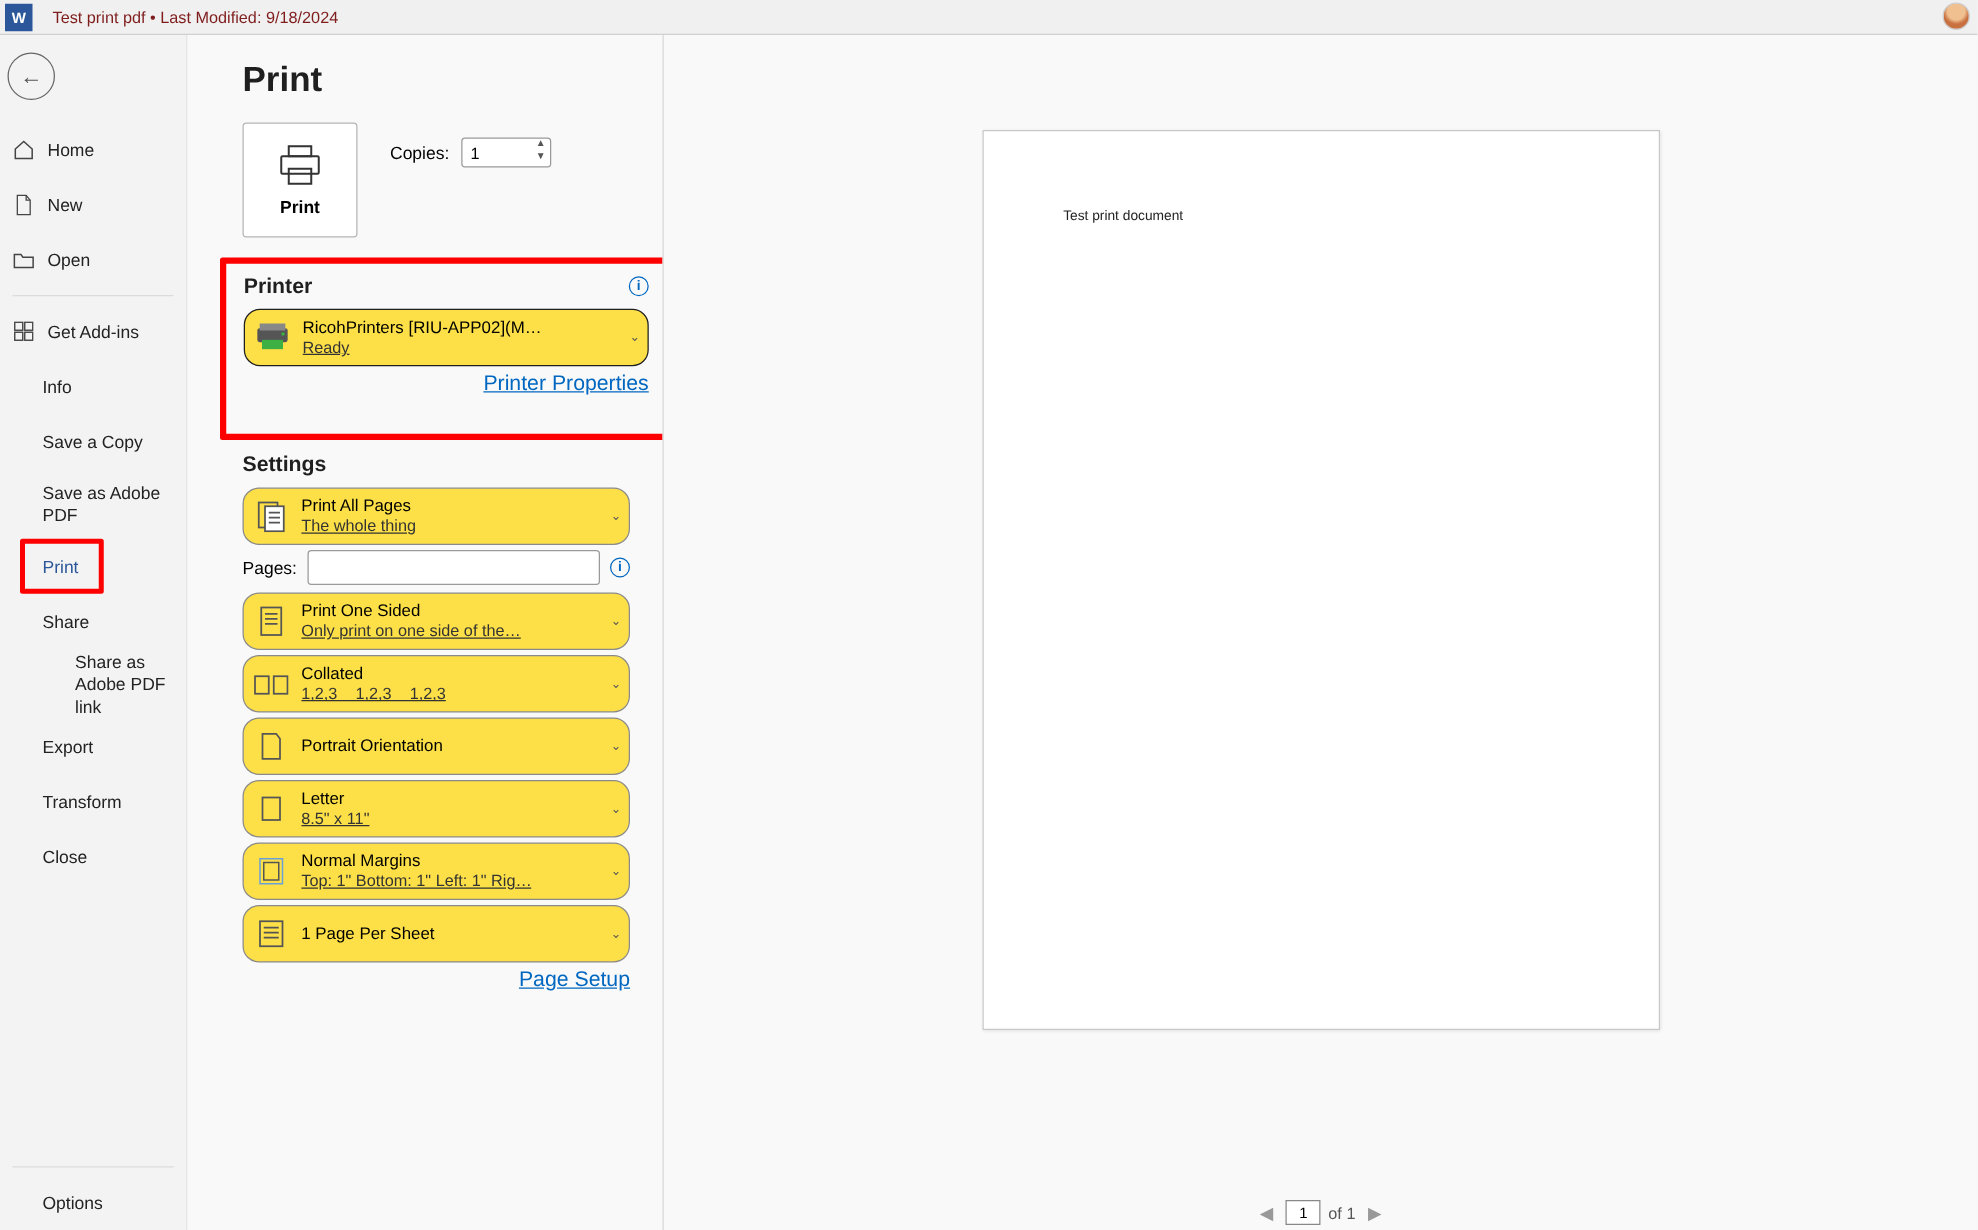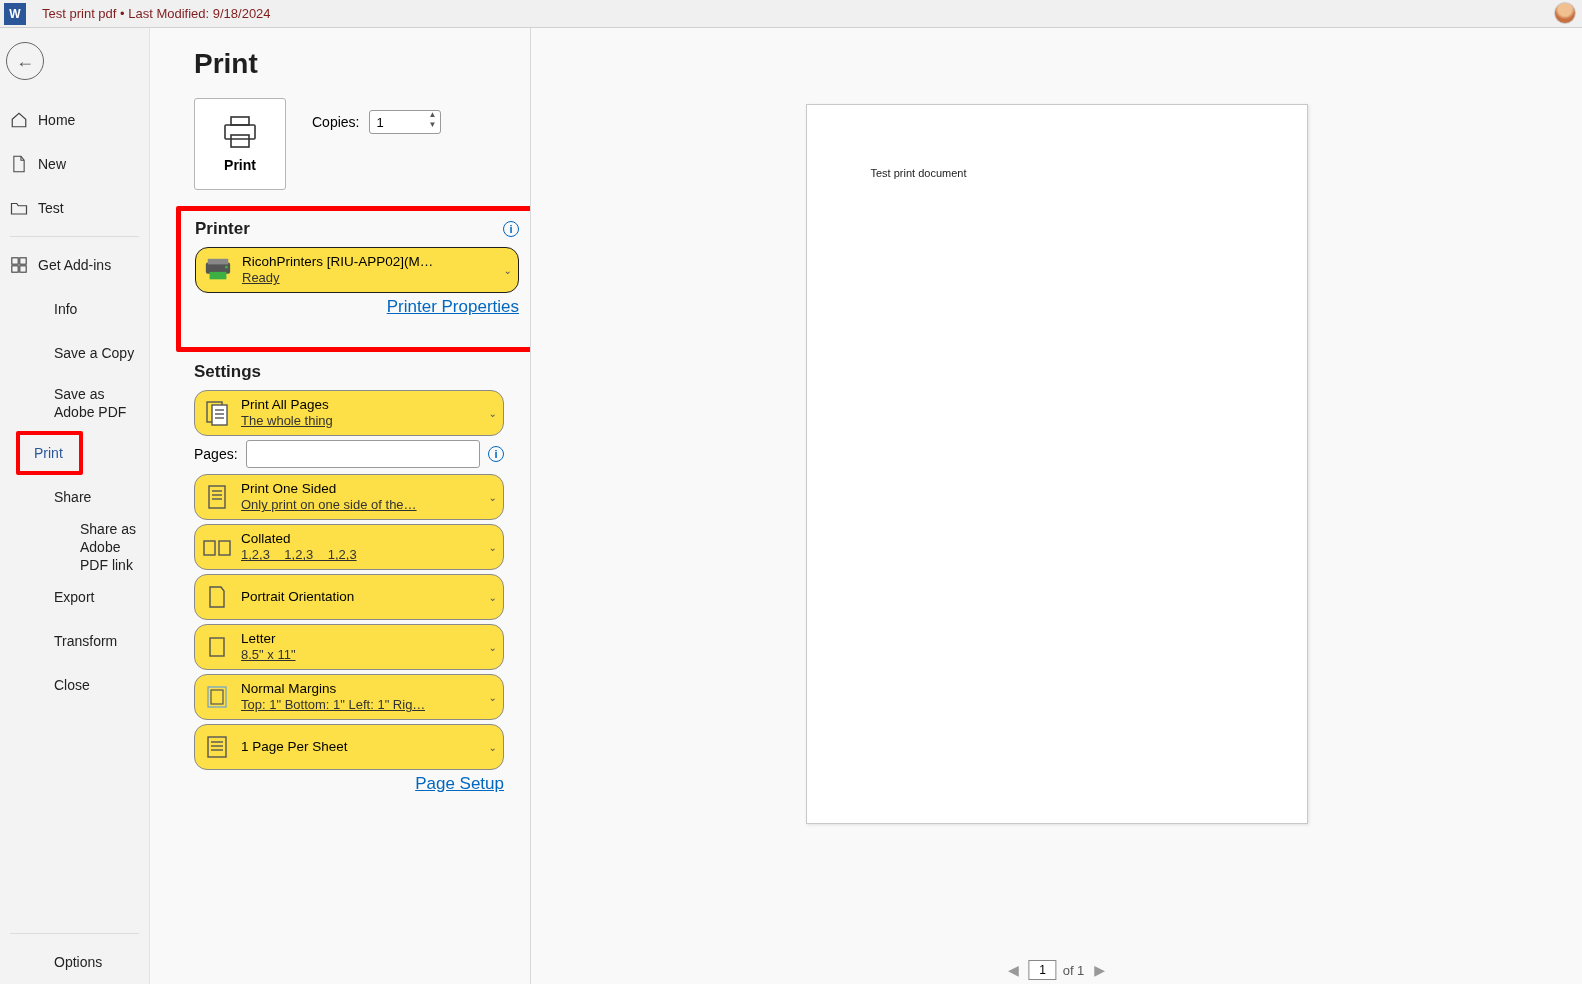--- a/index.html
+++ b/index.html
@@ -11,21 +11,21 @@
 .title-text { font-size: 13px; color: #7f1d1d; }
 .avatar { position: absolute; right: 6px; top: 2px; width: 22px; height: 22px; border-radius: 50%; background: radial-gradient(circle at 50% 30%, #f0c090 40%, #c97040 60%); border: 1px solid #ccc; }
 
 
 .app { display: flex; height: calc(100% - 28px); }
 .sidebarcol { width: 150px; background: #f3f3f3; display: flex; flex-direction: column; padding-top: 14px; border-right: 1px solid #e2e2e2; }
 .backcircle { width: 38px; height: 38px; border: 1.5px solid #666; border-radius: 50%; display: flex; align-items: center; justify-content: center; margin-left: 6px; margin-bottom: 18px; cursor: pointer; }
 .backarrow { font-size: 18px; color: #555; }
 .side-section { display: flex; flex-direction: column; }
 .side-item { height: 44px; display: flex; align-items: center; gap: 10px; padding: 0 10px 0 12px; font-size: 14px; color: #222; cursor: pointer; }
-.side-item.indent { padding-left: 54px; }
+.side-item.indent { padding-left: 34px; }
 .side-item.hassvglabel { padding-left: 10px; }
 .side-icon { width: 18px; height: 18px; flex-shrink: 0; display:flex; align-items:center; justify-content:center; }
 .side-divider { height: 1px; background: #dcdcdc; margin: 6px 10px; }
 .side-bottom { margin-top: auto; padding-top: 10px; }
 .red-box-sidebar { border: 4px solid #ff0000; border-radius: 2px; margin-left: 16px; margin-right: 66px; }
 .red-box-sidebar .side-item { padding-left: 14px; height: 36px; color: #2b579a; }
 
 
 .main { flex: 1; display: flex; background: #f9f9f9; }
 .printpane { width: 380px; padding: 20px 26px 10px 44px; position: relative; }
@@ -55,21 +55,21 @@
 .linktxt { color:#0067c0; text-decoration:underline; font-size:17px; cursor:pointer; }
 
 .pagesrow { display:flex; align-items:center; gap:8px; margin:4px 0 6px 0; }
 .pages-label { font-size:14px; width:44px; }
 .pages-input { flex:1; height:28px; border:1px solid #9a9a9a; border-radius:3px; padding:0 6px; background:#fff; font-size:13px; }
 
 .printer-combo-border { border:1.5px solid #1f1f1f; }
 
 
 .previewpane { flex:1; border-left:1px solid #d8d8d8; background:#f9f9f9; position:relative; display:flex; align-items:flex-start; justify-content:center; padding-top:76px; }
-.page { width:502px; height:720px; background:#fff; border:1px solid #c8c8c8; box-shadow: 1px 1px 3px rgba(0,0,0,0.1); padding: 62px 64px; }
+.page { width:542px; height:720px; background:#fff; border:1px solid #c8c8c8; box-shadow: 1px 1px 3px rgba(0,0,0,0.1); padding: 62px 64px; }
 .page-content { font-size:11px; color:#222; }
 .previewnav { position:absolute; bottom:4px; left:50%; transform:translateX(-50%); display:flex; align-items:center; gap:6px; font-size:13px; color:#555; }
 .navbtn { color:#999; cursor:pointer; padding:0 4px; font-size:14px; }
 .pageinput { width:28px; height:20px; border:1px solid #888; text-align:center; font-size:12px; background:#fff; }
 
 svg { display:block; }
 </style>
 </head>
 <body>
 
@@ -102,21 +102,21 @@
             </svg>
         </span>
         <span>New</span>
       </div>
       <div class="side-item hassvglabel">
         <span class="side-icon">
           <svg width="18" height="16" viewBox="0 0 24 20" fill="none" stroke="#444" stroke-width="1.6">
               <path d="M2 4 H9 L11 7 H22 V18 H2 Z"></path>
             </svg>
         </span>
-        <span>Test</span>
+        <span>Open</span>
       </div>
       <div class="side-divider"></div>
       <div class="side-item hassvglabel">
         <span class="side-icon">
           <svg width="16" height="16" viewBox="0 0 20 20" fill="none" stroke="#444" stroke-width="1.4">
               <rect x="1" y="1" width="8" height="8"></rect>
               <rect x="11" y="1" width="8" height="8"></rect>
               <rect x="1" y="11" width="8" height="8"></rect>
               <rect x="11" y="11" width="8" height="8"></rect>
             </svg>

